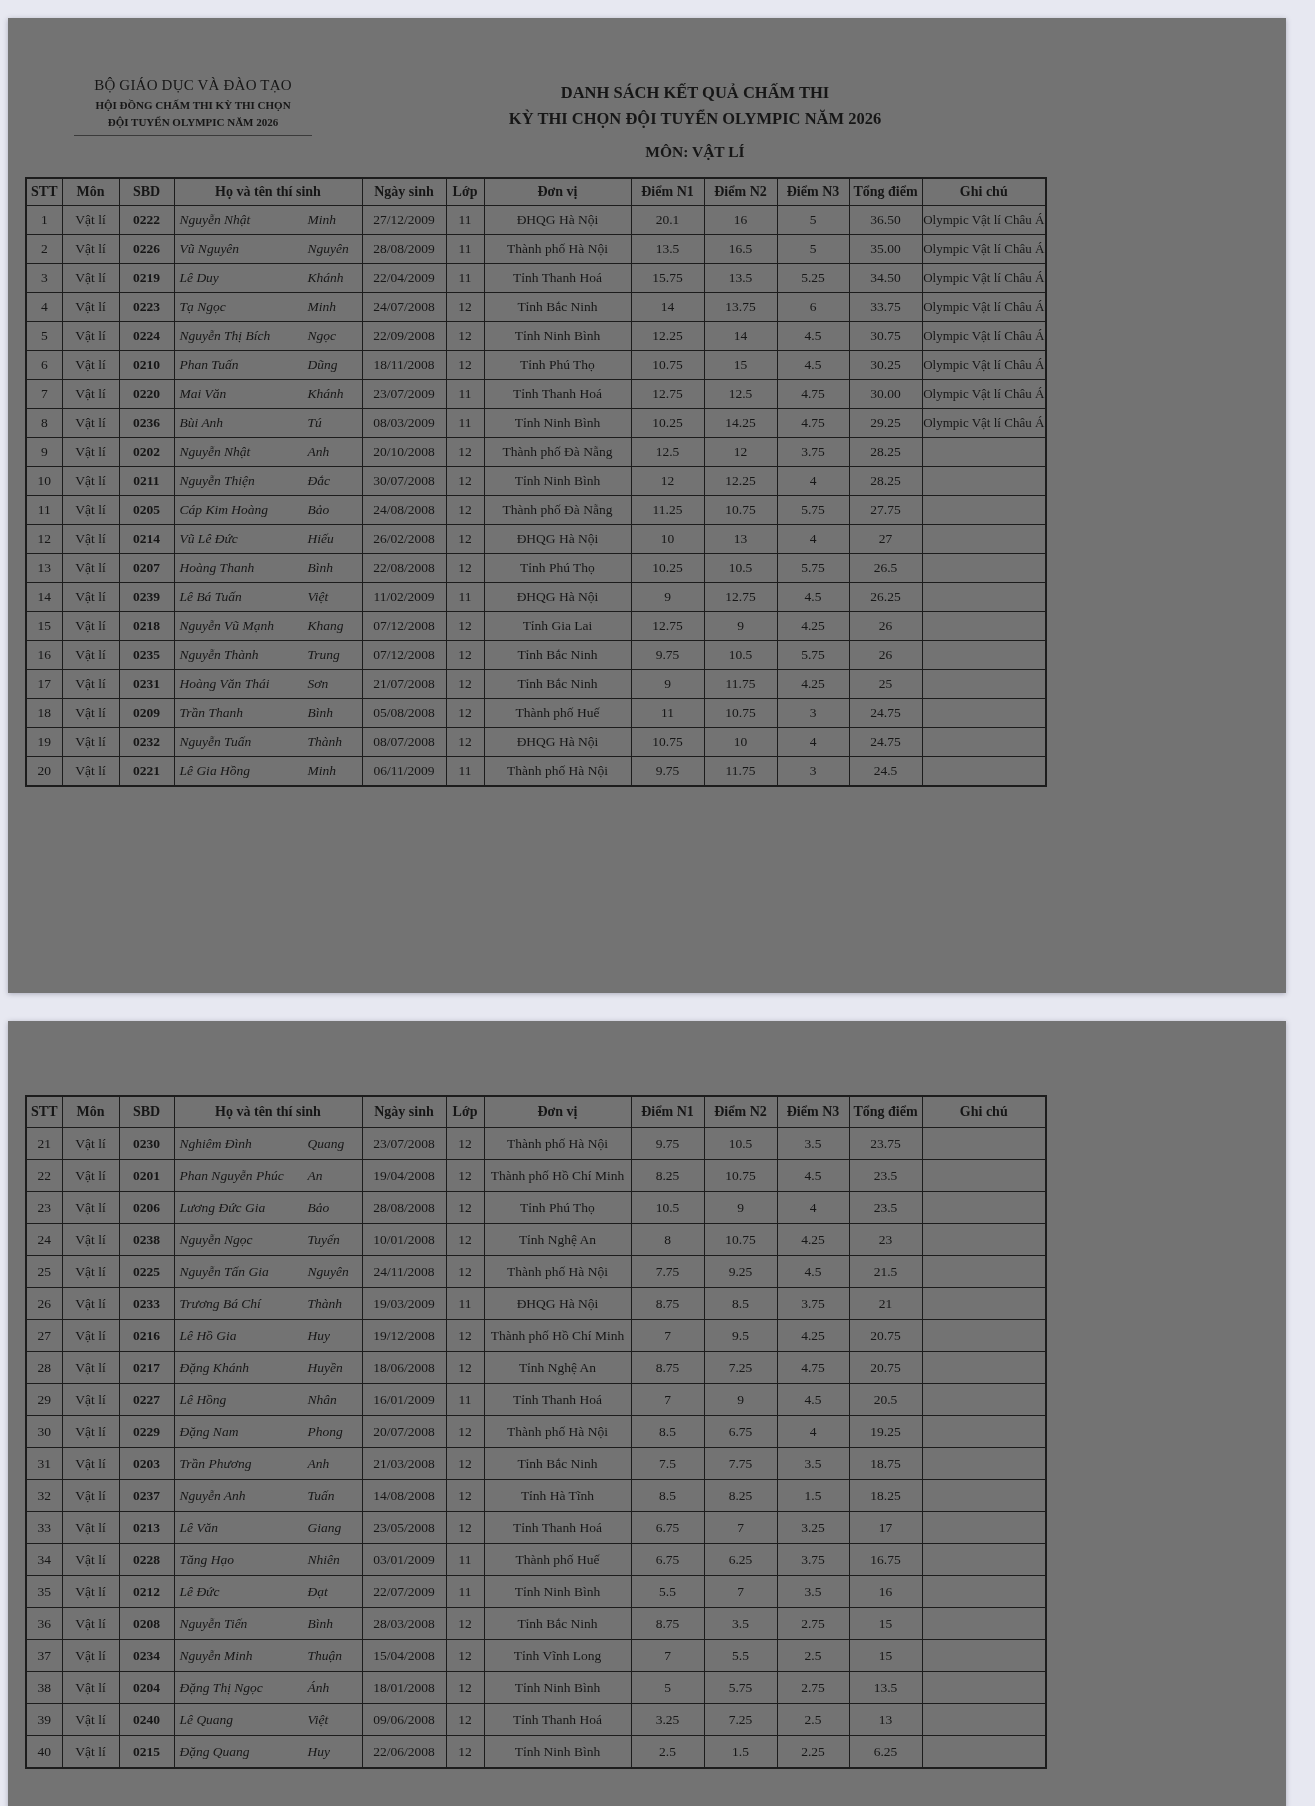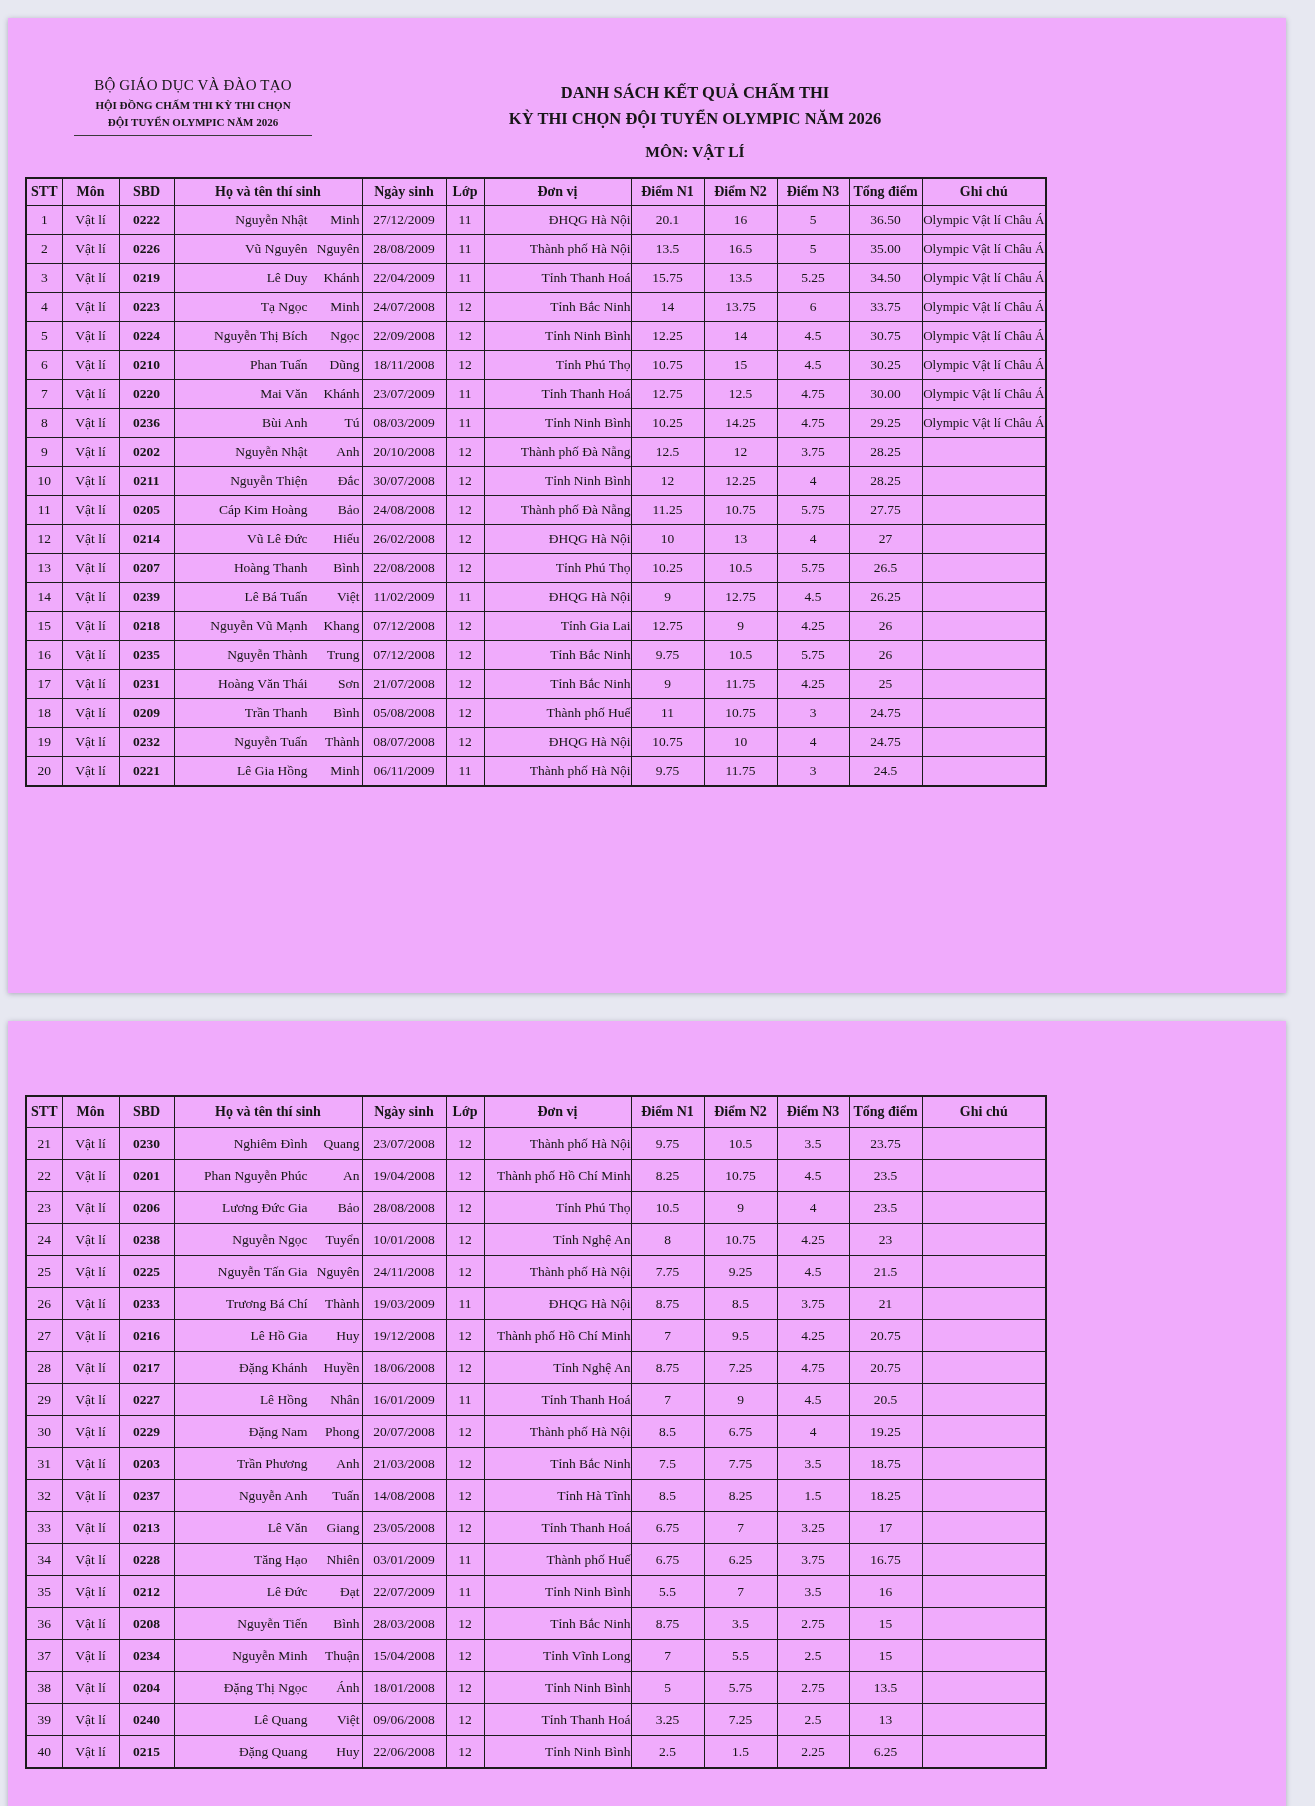--- a/index.html
+++ b/index.html
@@ -10,21 +10,21 @@
     overflow: hidden;
     background: #e7e8f1;
     font-family: "Liberation Serif", "DejaVu Serif", serif;
     color: #161616;
   }
   .viewer { position: relative; width: 1315px; height: 1806px; }
   .page {
     position: absolute;
     left: 8px;
     width: 1278px;
-    background: #f0abfc;
+    background: #737373;
     box-shadow: 0 1px 5px rgba(60,60,90,0.35);
   }
   .page-1 { top: 18px;  height: 975px; }
   .page-2 { top: 1021px; height: 900px; }
 
   
   .org-header {
     position: absolute;
     top: 56px; left: 40px; width: 290px;
     text-align: center;
@@ -66,25 +66,25 @@
     overflow: hidden;
   }
   .doc-table th { font-size: 14px; font-weight: bold; }
   .doc-table td { font-size: 13.5px; }
   .page-1 .doc-table th { height: 26px; }
   .page-1 .doc-table td { height: 28px; }
   .page-2 .doc-table th { height: 30px; }
   .page-2 .doc-table td { height: 31px; }
 
   td.c-sbd { font-weight: bold; margin-left: 20px; }
-  td.c-name { text-align: right; }
+  td.c-name { text-align: left; font-style: italic; }
   .name-wrap { display: flex; padding: 0 2px 0 5px; }
   .name-first { flex: 0 0 128px; white-space: nowrap; }
   .name-last  { flex: 1 1 auto; white-space: nowrap; }
-  td.c-donvi { text-align: right; white-space: nowrap; }
+  td.c-donvi { text-align: center; white-space: nowrap; }
   td.c-ghichu { font-size: 13px; white-space: nowrap; }
 </style>
 </head>
 <body>
 
 <div class="viewer">
 
   <div class="page page-1">
 
     <div class="org-header">

